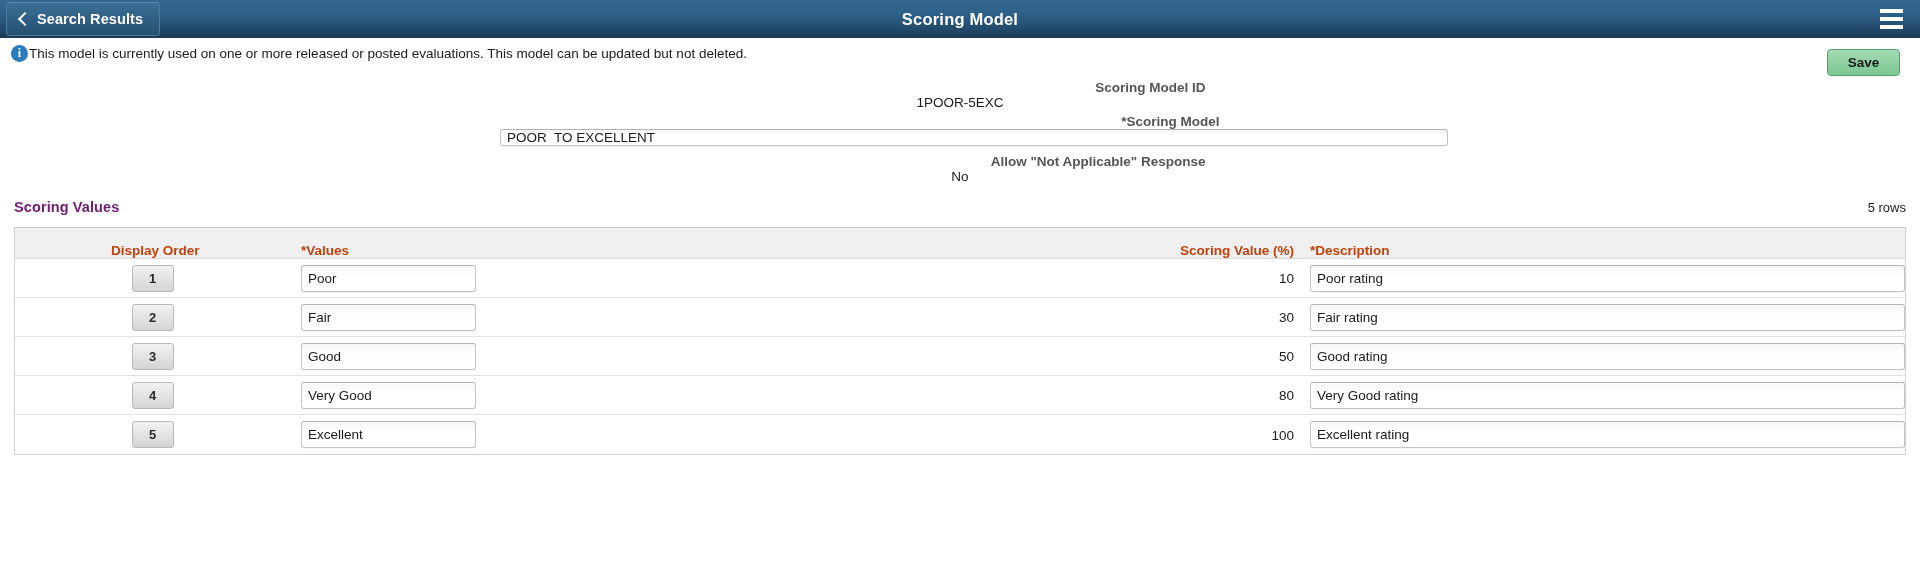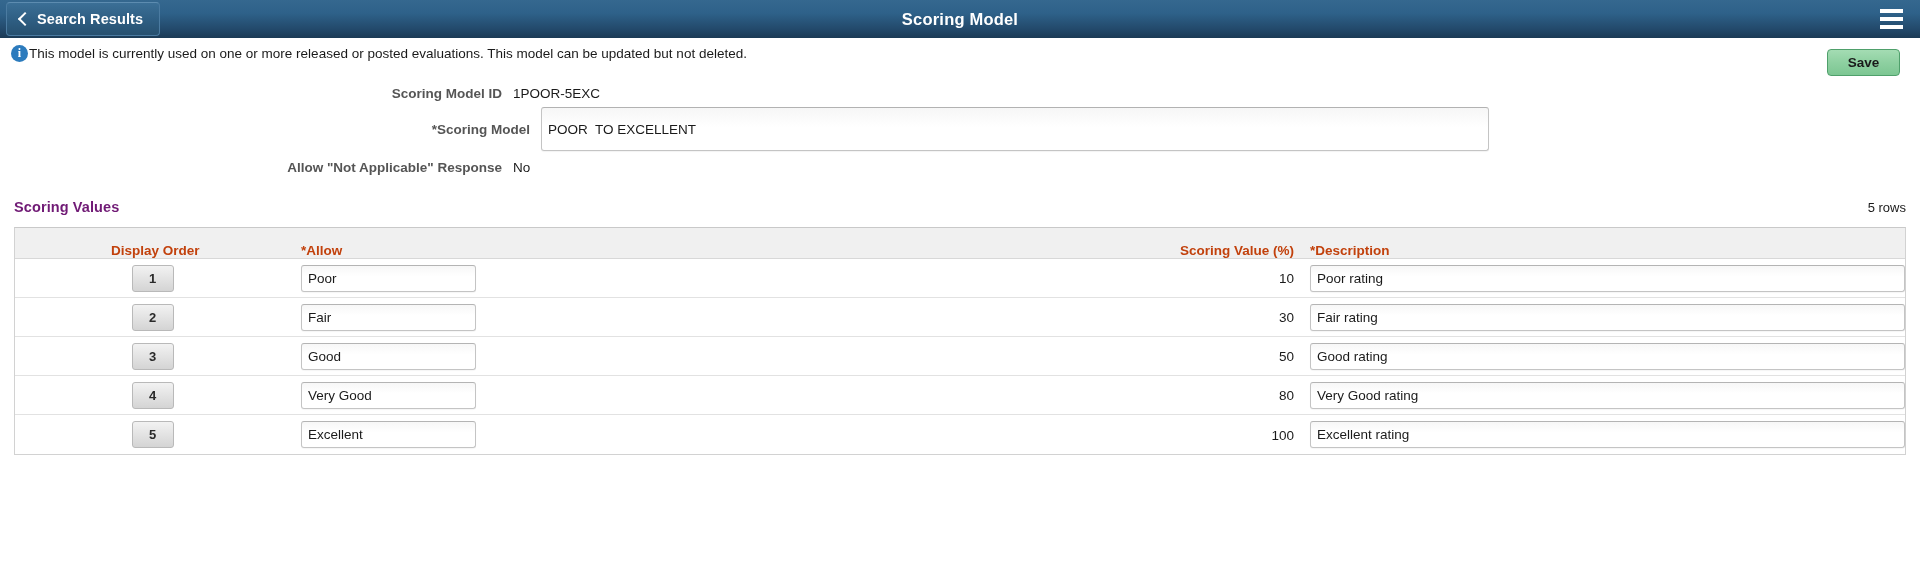--- a/index.html
+++ b/index.html
@@ -123,20 +123,21 @@
     justify-content: center;
   }
 
   
   .form-area { padding-top: 12px; }
   .field-row {
     display: flex;
     align-items: center;
     margin-bottom: 8px;
     height: 26px;
+    flex-direction: column;
   }
   .field-label {
     width: 513px;
     text-align: right;
     padding-right: 11px;
     font-size: 13.5px;
     font-weight: bold;
     color: #555555;
     white-space: nowrap;
     flex: 0 0 auto;
@@ -295,21 +296,21 @@
 </div>
 
 <div class="section-head">
   <span class="section-title">Scoring Values</span>
   <span class="row-count">5 rows</span>
 </div>
 
 <div class="grid">
   <div class="grid-header">
     <div class="col-order">Display Order</div>
-    <div class="col-rating">*Allow</div>
+    <div class="col-rating">*Values</div>
     <div class="col-score">Scoring Value (%)</div>
     <div class="col-desc">*Description</div>
   </div>
 
   <div class="grid-row">
     <div class="col-order">
       <button class="order-btn">1</button>
     </div>
     <div class="col-rating">
       <input class="cell-input rating-input" type="text" value="Poor" style="">

